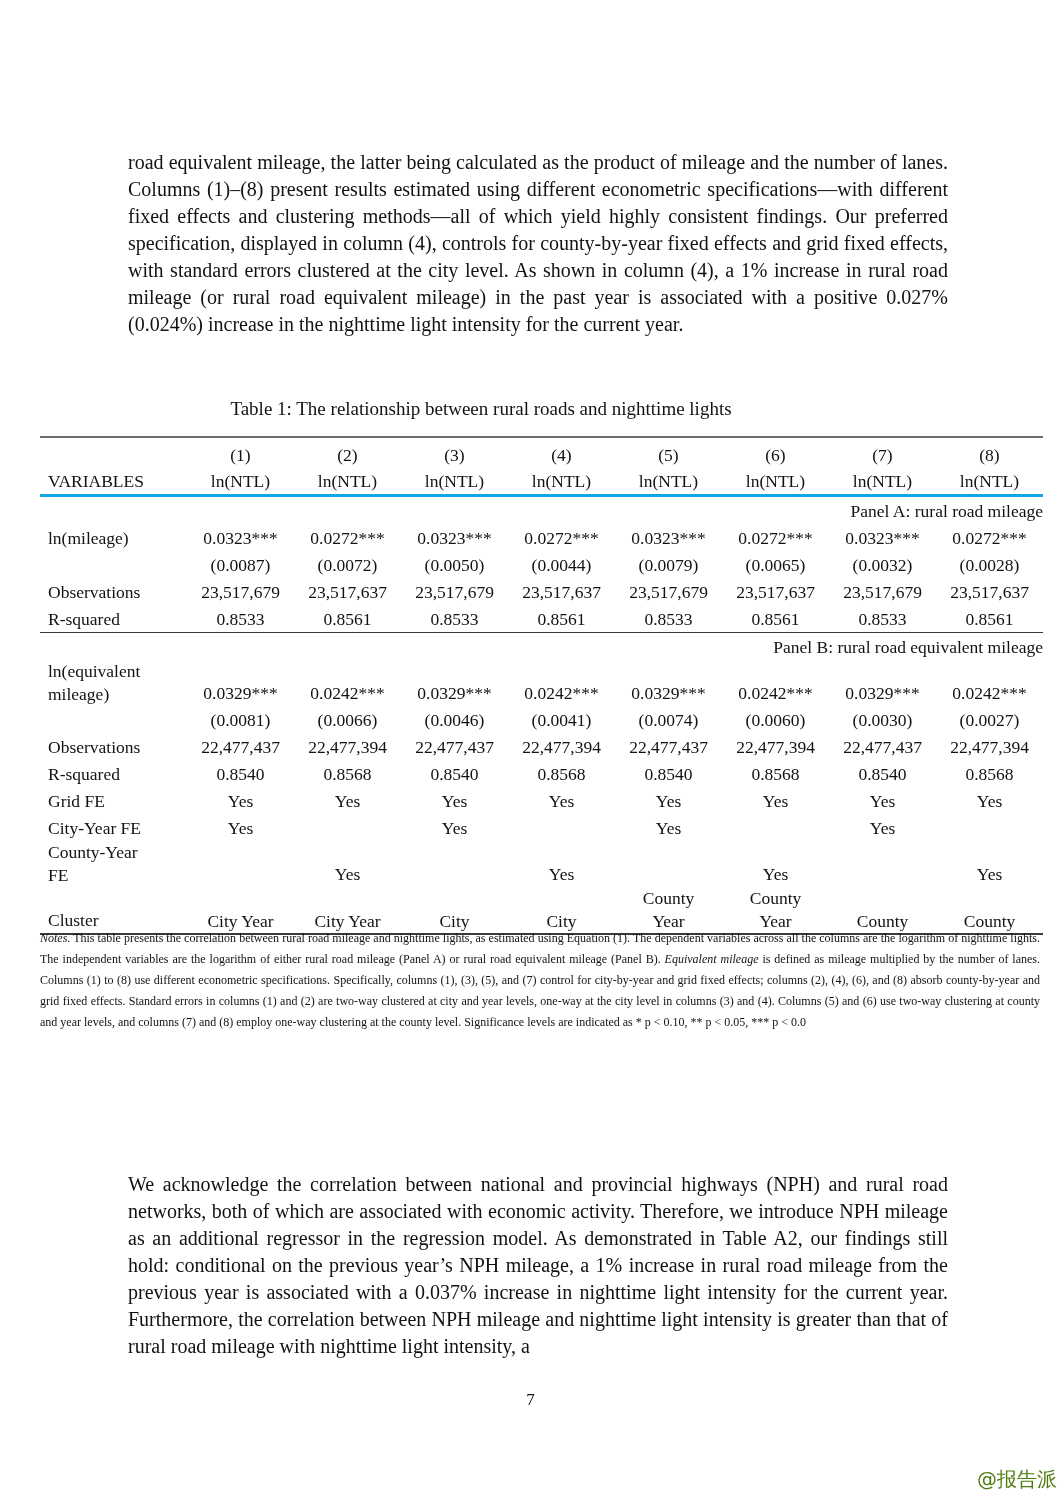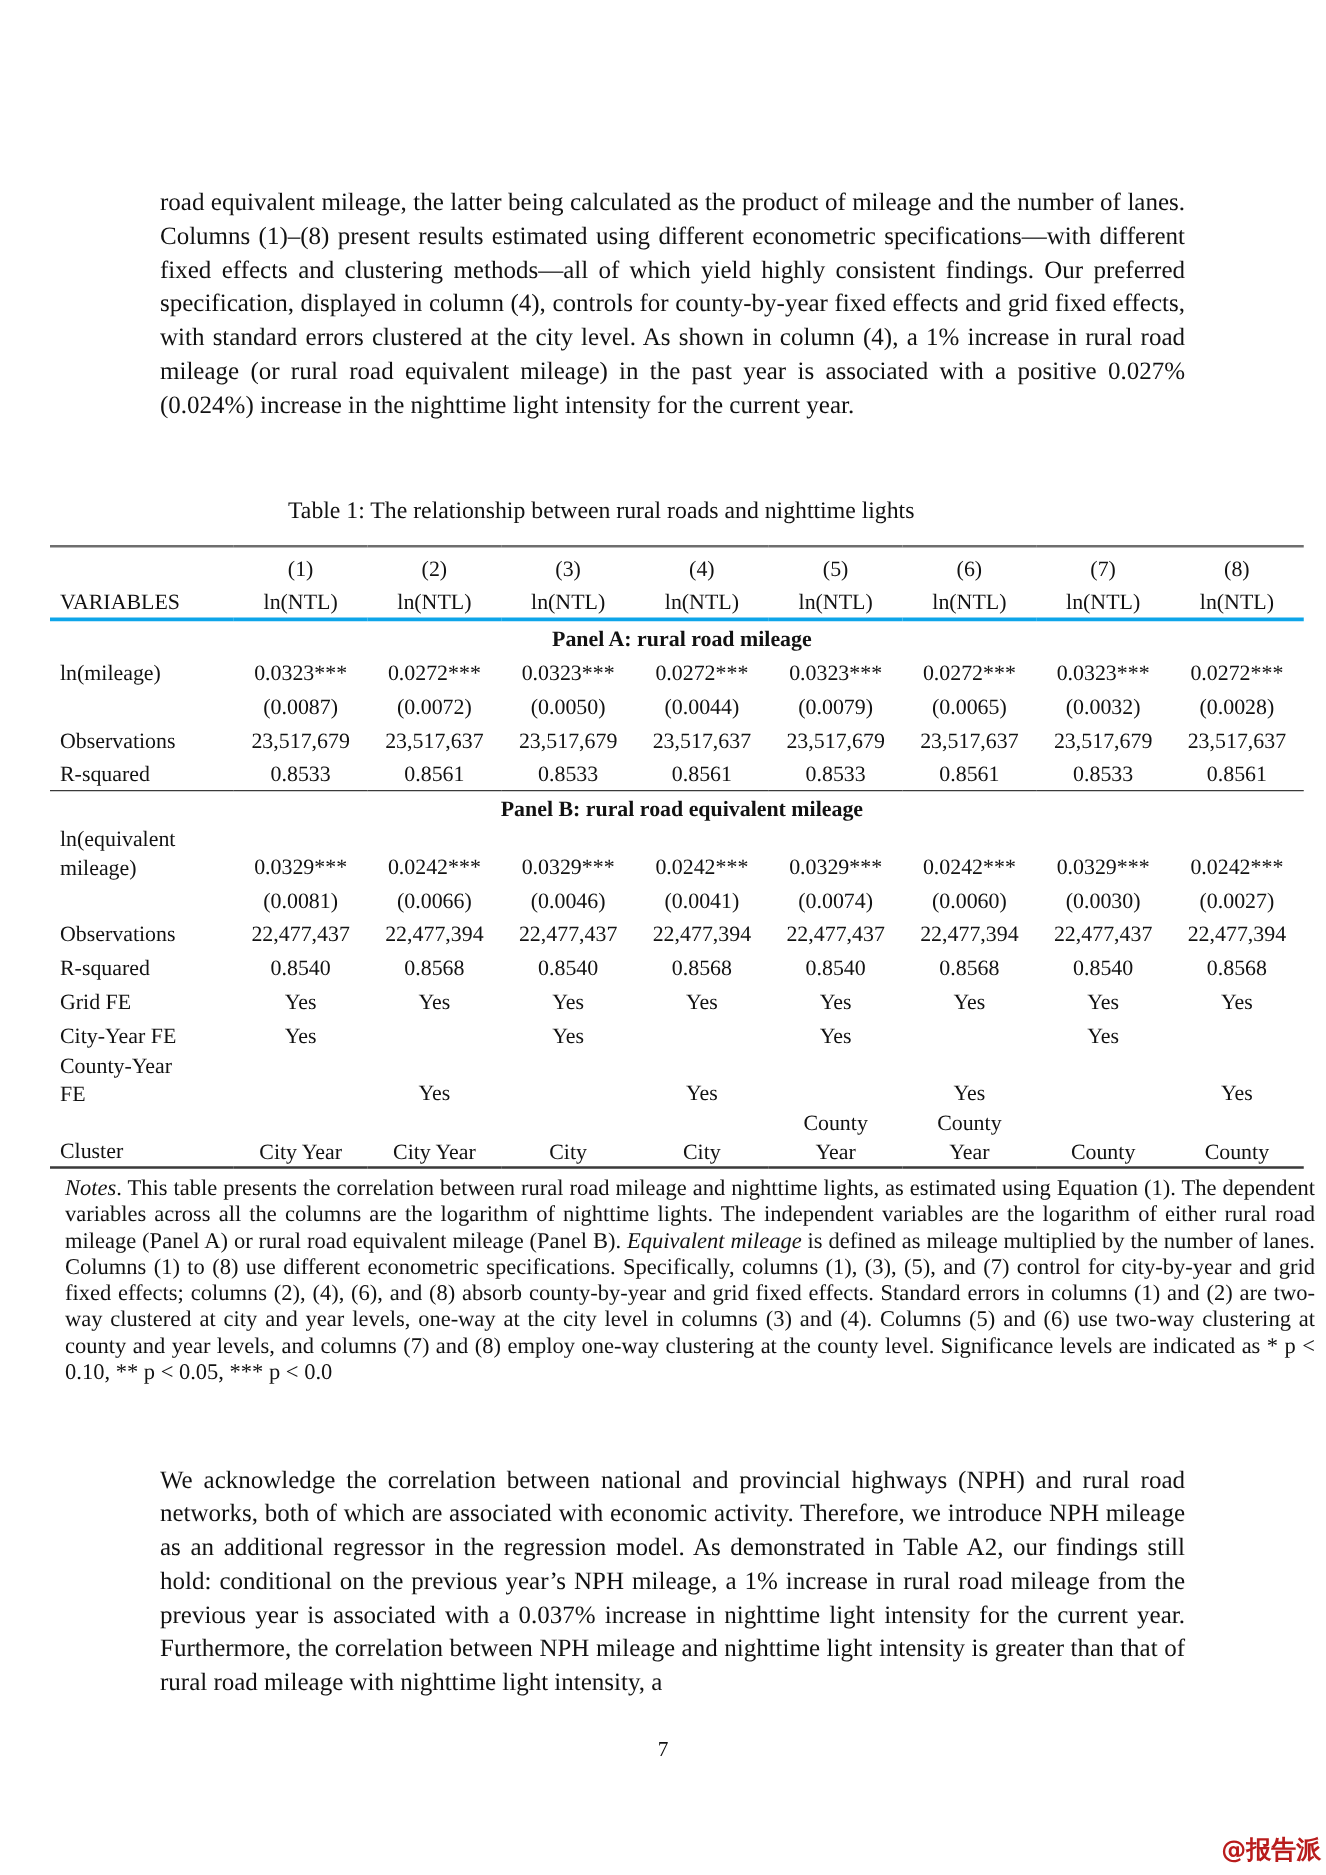--- a/index.html
+++ b/index.html
@@ -22,37 +22,36 @@
     position:absolute;top:436px;left:40px;width:1003px;
     border-collapse:collapse;table-layout:fixed;font-size:17.5px;color:#121212;
   }
   table.results td{
     padding:0;text-align:center;vertical-align:bottom;line-height:26px;
     white-space:nowrap;overflow:hidden;
   }
   table.results td.lbl{text-align:left;padding-left:8px;}
   tr.r-nums td{border-top:2px solid #6e6e6e;height:30px;}
   tr.r-vars td{border-bottom:3px solid #0ea5e9;height:26px;}
-  tr.r-panel td{font-weight:bold;text-align:center;padding-left:8px;height:27px;}
+  tr.r-panel td{font-weight:normal;text-align:right;padding-left:8px;height:27px;}
   tr.r-std td{height:27px;}
   tr.r-a-r2 td{border-bottom:1px solid #3a3a3a;}
   tr.r-b-var td{height:46px;}
   tr.r-cy td{height:44px;}
   tr.r-cluster td{height:44px;border-bottom:2px solid #3a3a3a;text-align:center;}
   .two span{display:block;line-height:23px;}
   .notes{
-    position:absolute;top:928px;left:40px;width:1000px;margin:12px;
-    font-size:18px;line-height:21px;text-align:justify;
+    position:absolute;top:928px;left:40px;width:1000px;margin:0;
+    font-size:12px;line-height:21px;text-align:justify;
   }
   .notes .it{font-style:italic;}
   .pgnum{position:absolute;top:1390px;left:0;width:100%;text-align:center;font-size:17px;}
   .watermark{
-    position:absolute;top:1466px;right:4px;font-size:20px;color:#b91c1c;
+    position:absolute;top:1466px;right:4px;font-size:20px;color:#4d7c0f;
     font-family:"DejaVu Sans","Liberation Sans",sans-serif;
-    font-weight:bold;
   }
 </style>
 </head>
 <body>
 
 <div class="page">
 
   <p class="para p1">road equivalent mileage, the latter being calculated as the product of mileage and the number of lanes. Columns (1)–(8) present results estimated using different econometric specifications—with different fixed effects and clustering methods—all of which yield highly consistent findings. Our preferred specification, displayed in column (4), controls for county-by-year fixed effects and grid fixed effects, with standard errors clustered at the city level. As shown in column (4), a 1% increase in rural road mileage (or rural road equivalent mileage) in the past year is associated with a positive 0.027% (0.024%) increase in the nighttime light intensity for the current year.</p>
 
   <div class="tbl-title">Table 1: The relationship between rural roads and nighttime lights</div>

